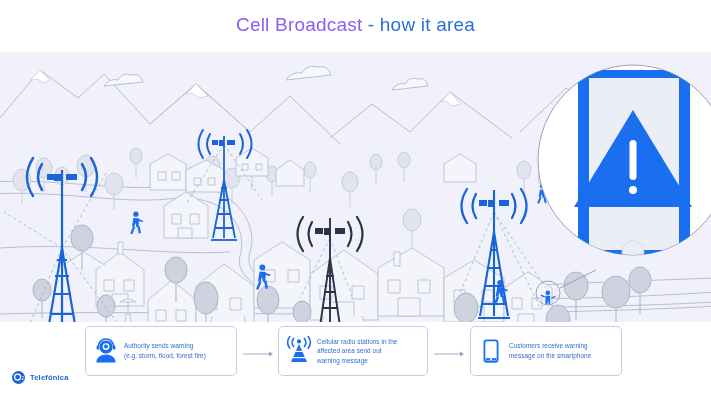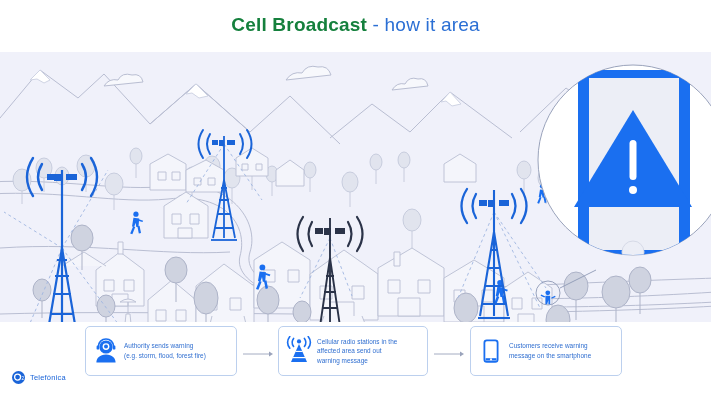--- a/index.html
+++ b/index.html
@@ -12,21 +12,21 @@
   }
   #stage { position:relative; width:711px; height:400px; }
 
   
   .title-wrap {
     position:absolute; left:0; top:14px; width:711px;
     text-align:center;
     font-size:19px; letter-spacing:0.2px;
     white-space:nowrap;
   }
-  .title-strong { color:#15803d; font-weight:bold;margin-top:21px; }
+  .title-strong { color:#8b5cf6; font-weight:normal;margin-top:21px; }
   .title-light  { color:#2b6fd4; font-weight:normal; }
 
   
   .scene {
     position:absolute; left:0; top:52px; width:711px; height:270px;
     background:#f0f1fa;
     overflow:hidden;
   }
   .scene svg { position:absolute; left:0; top:0; }
 
@@ -55,21 +55,21 @@
 
   .arrow { position:absolute; top:24px; height:8px; }
   #arrow1 { left:243px; width:30px; }
   #arrow2 { left:434px; width:30px; }
 
   
   .logo {
     position:absolute; left:12px; top:371px;
     display:flex; align-items:center; gap:5px;
   }
-  .logo-text { font-size:7.5px; color:#1a64d8; font-weight:normal; letter-spacing:0.2px; }
+  .logo-text { font-size:7.5px; color:#1a64d8; font-weight:bold; letter-spacing:0.2px; }
 </style>
 </head>
 <body>
 
 <div id="stage">
 
   <div class="title-wrap">
     <span class="title-strong">Cell Broadcast</span><span class="title-light"> - how it area</span>
   </div>
 

